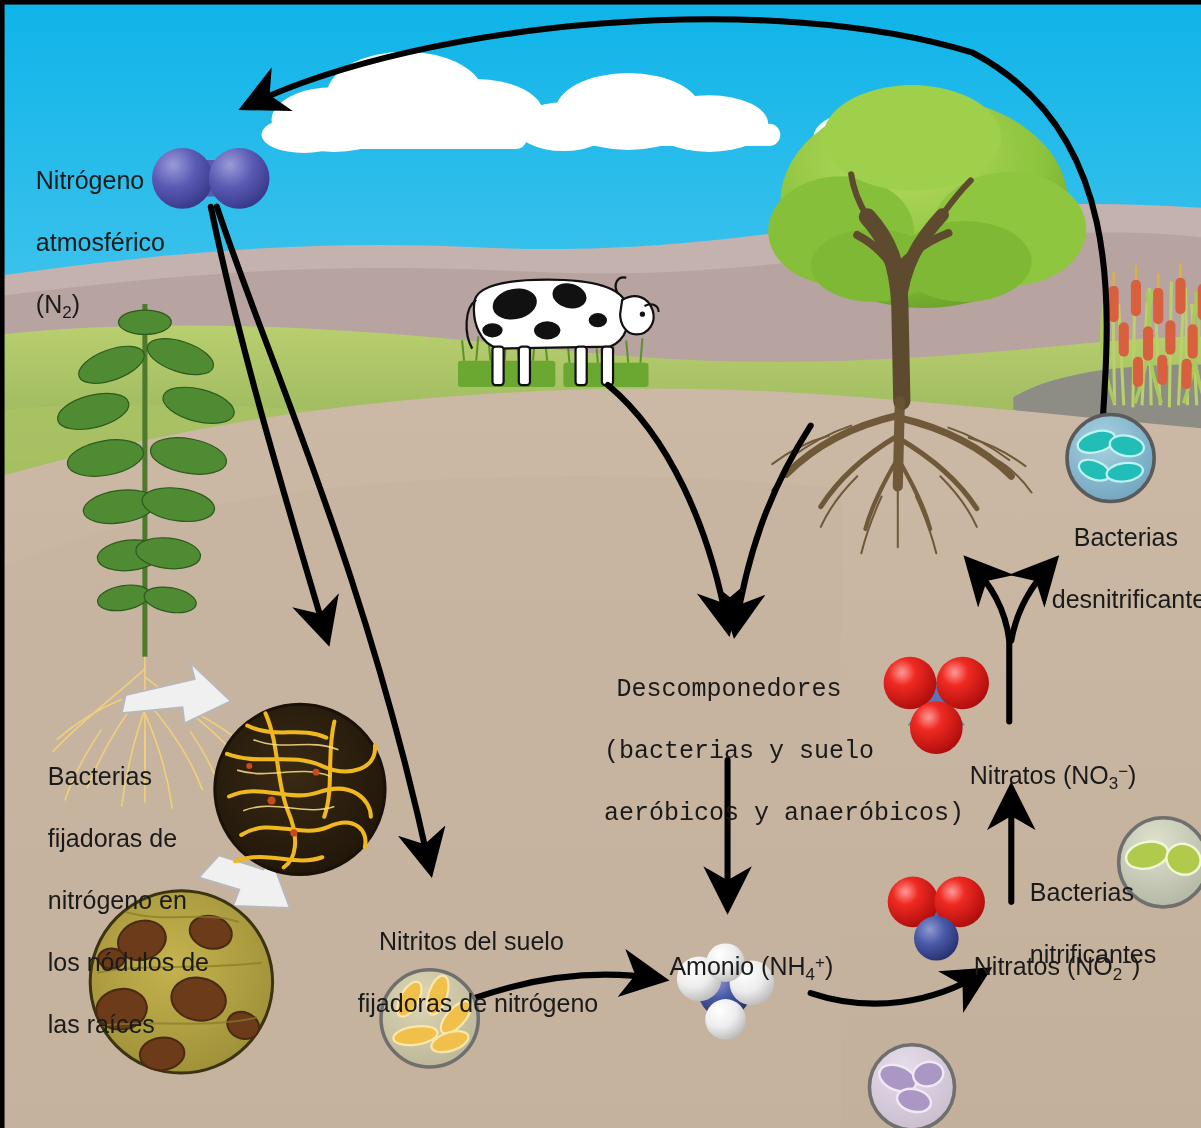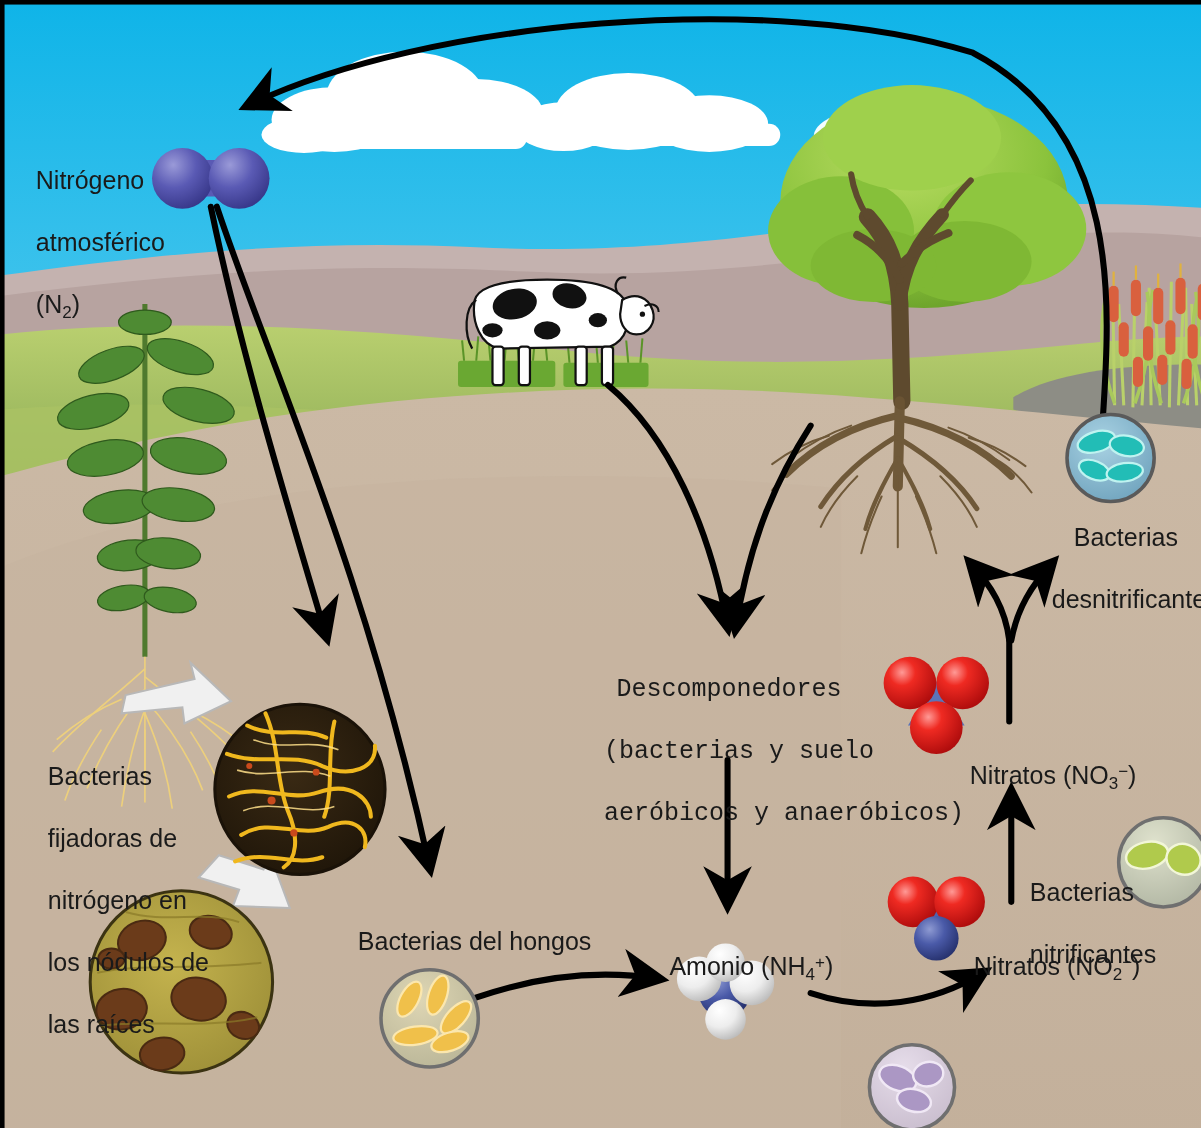--- a/index.html
+++ b/index.html
@@ -415,21 +415,22 @@
 
   <div class="lbl" style="left:20px;top:730px;">
     <span>Bacterias</span><br>
     <span>fijadoras de</span><br>
     <span>nitrógeno en</span><br>
     <span>los nódulos de</span><br>
     <span>las raíces</span>
   </div>
 
   <div class="lbl c" style="left:330px;top:895px;width:255px;">
-    <span>Bacterias del hongos</span><br>
+    <span>Nitritos del suelo</span><br>
+    <span>fijadoras de nitrógeno</span>
   </div>
 
   <div class="lbl c" style="left:544px;top:643px;width:310px;font-family:Liberation Mono, monospace;">
     <span>Descomponedores</span><br>
     <span>(bacterias y suelo</span><br>
     <span>aeróbicos y anaeróbicos)</span>
   </div>
 
   <div class="lbl" style="left:643px;top:916px;">
     <span>Amonio (NH</span><sub>4</sub><sup>+</sup><span>)</span>

